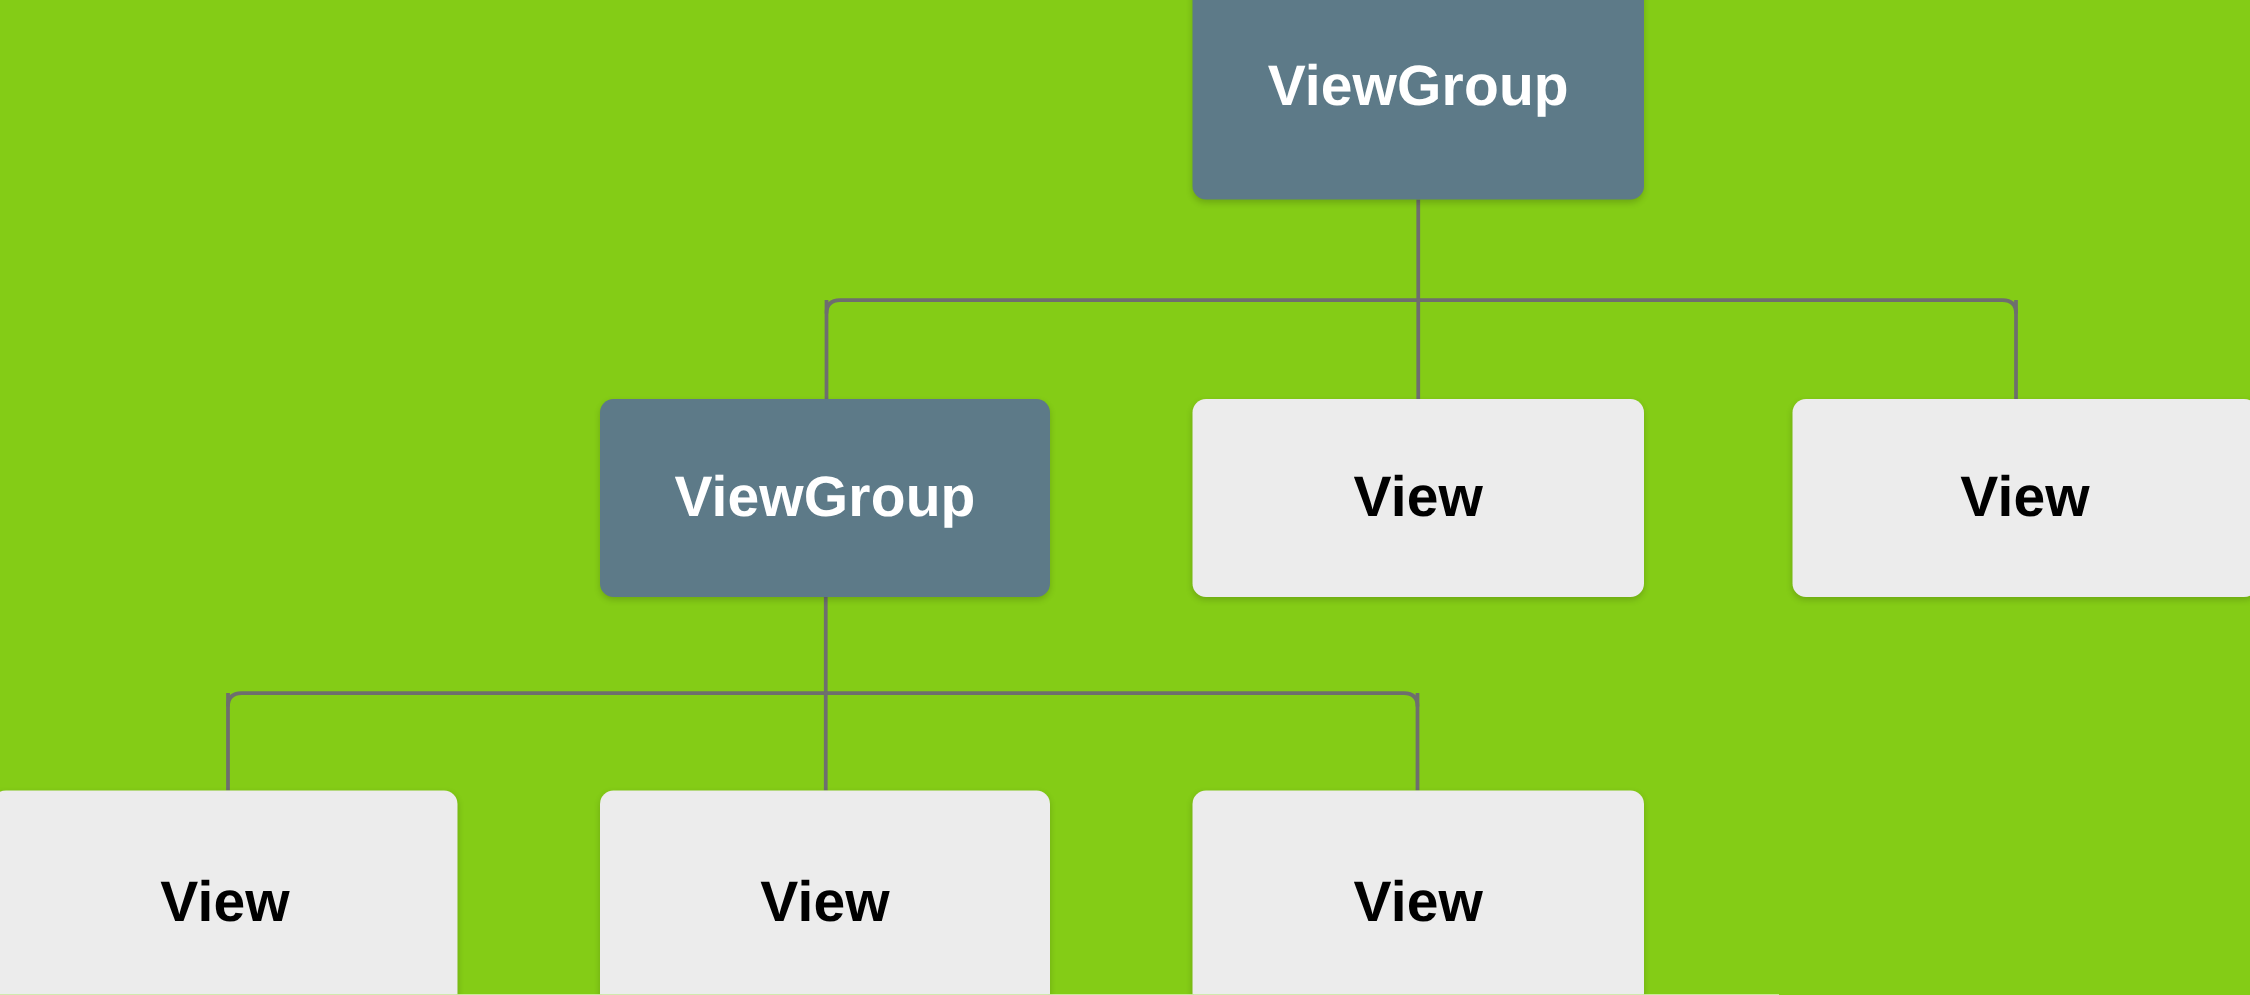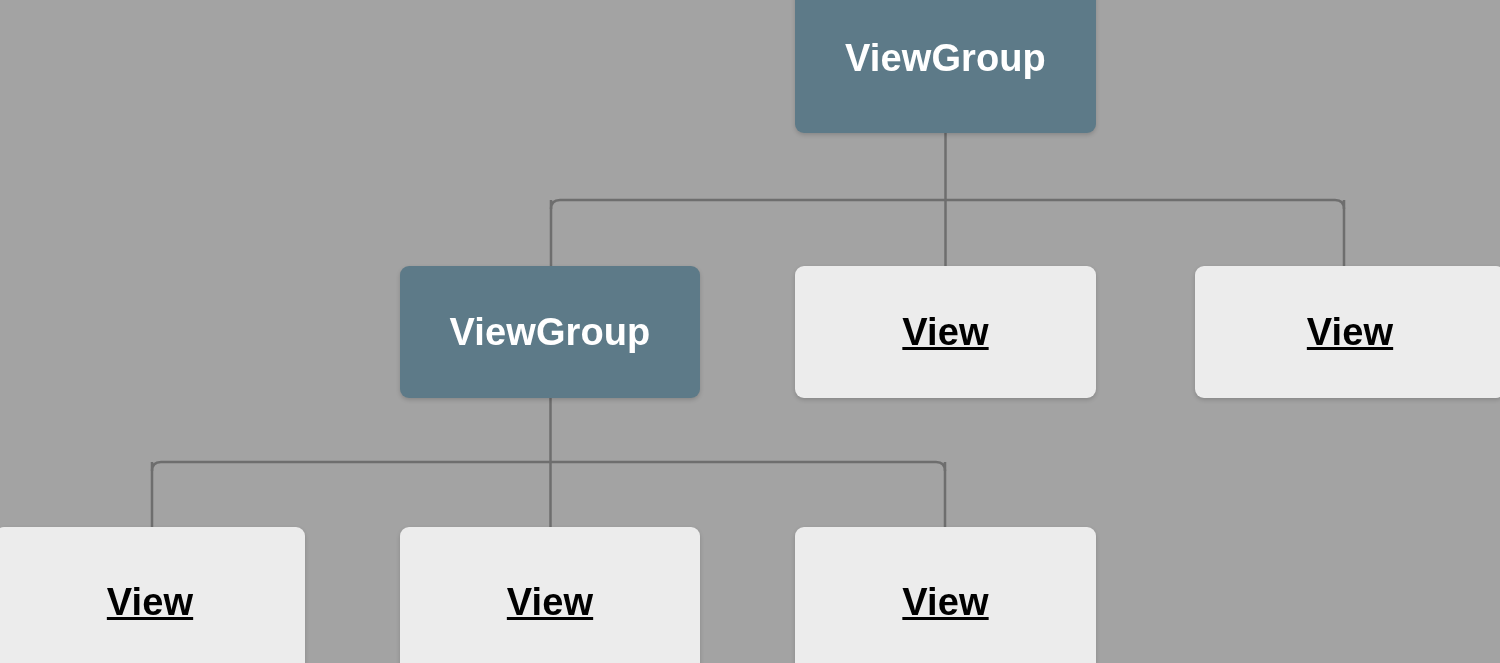--- a/index.html
+++ b/index.html
@@ -8,21 +8,21 @@
     padding: 0;
     background: #ffffff;
   }
   body {
     font-family: "Liberation Sans", "DejaVu Sans", sans-serif;
   }
   #canvas {
     position: relative;
     width: 1500px;
     height: 663px;
-    background: #a3a3a3;
+    background: #84cc16;
     overflow: hidden;
   }
   #connectors {
     position: absolute;
     left: 0;
     top: 0;
     width: 1500px;
     height: 663px;
     pointer-events: none;
   }
@@ -44,21 +44,20 @@
     white-space: nowrap;
   }
   .node.group {
     background: #5D7A88;
   }
   .node.group .node-label {
     color: #ffffff;
   }
   .node.leaf {
     background: #ECECEC;
-    text-decoration: underline;
   }
   .node.leaf .node-label {
     color: #000000;
   }
 </style>
 </head>
 <body>
 
 <div id="canvas">
 

